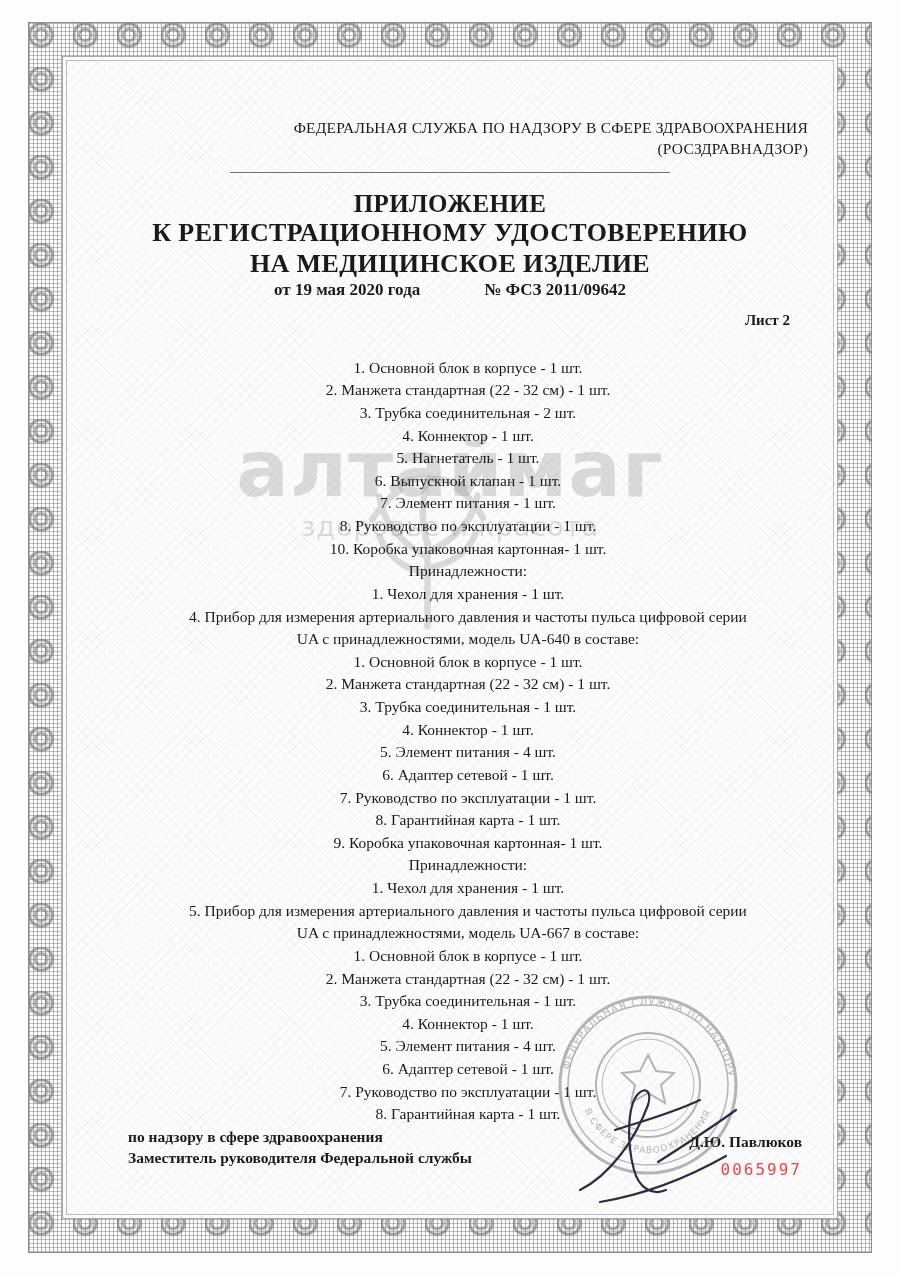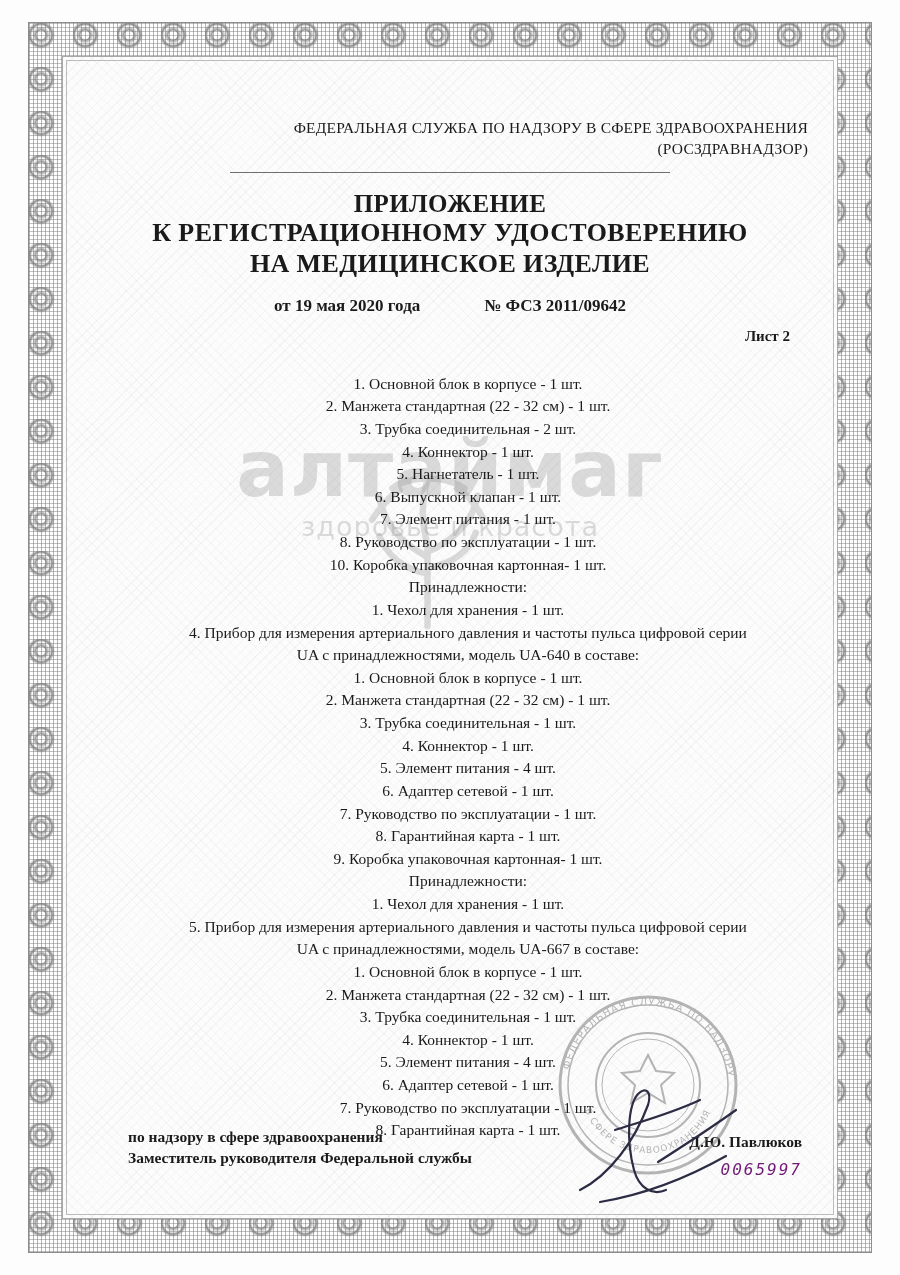--- a/index.html
+++ b/index.html
@@ -133,21 +133,20 @@
     font-size: 26px;
     line-height: 1.18;
     margin-top: 16px;
     letter-spacing: 0.4px;
   }
   .title .line1 { font-size: 25px; }
   .meta {
     display: flex;
     justify-content: center;
     gap: 64px;
-    margin-top: 16px;
     font-weight: 700;
     font-size: 17px;
   }
   .sheet {
     text-align: right;
     font-weight: 700;
     font-size: 15px;
     margin-top: 12px;
     padding-right: 18px;
   }
@@ -179,23 +178,22 @@
     bottom: 18px;
     font-weight: 700;
     font-size: 15.5px;
   }
   .doc-number {
     position: absolute;
     right: 6px;
     bottom: -10px;
     font-family: "DejaVu Sans Mono", monospace;
     font-size: 16px;
-    color: #701a75;
+    color: #ef4444;
     letter-spacing: 2px;
-    font-style: italic;
   }
 
   
   .stamp {
     position: absolute;
     left: 548px;
     top: 985px;
     width: 200px;
     height: 200px;
     z-index: 5;

